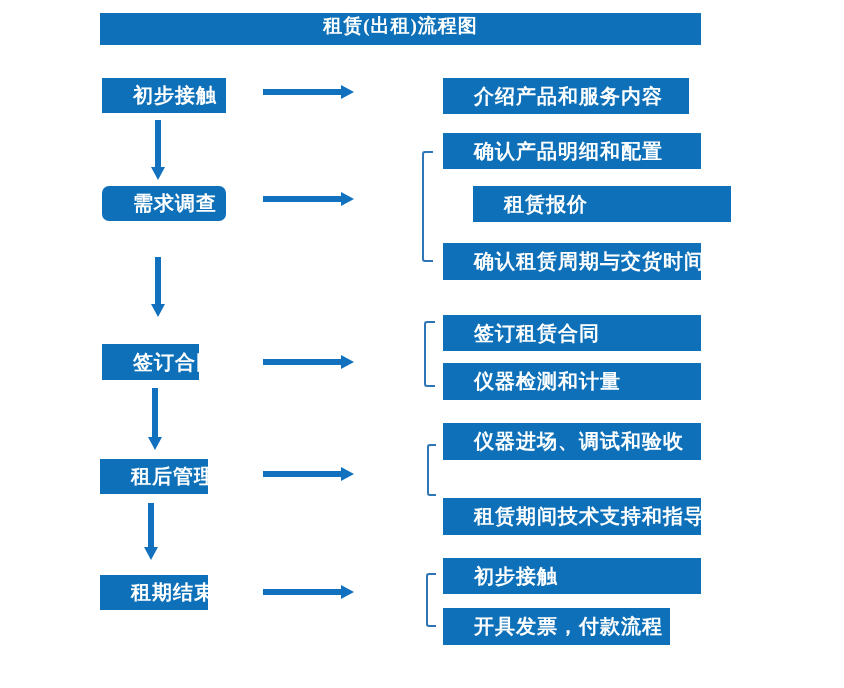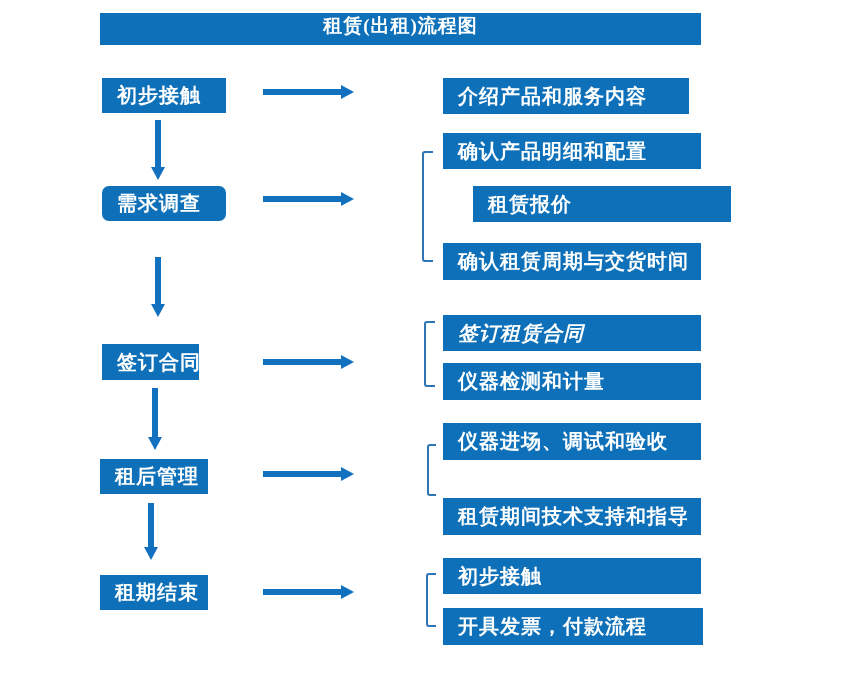--- a/index.html
+++ b/index.html
@@ -17,21 +17,21 @@
   }
   .box {
     position: absolute;
     background: var(--box, #0d70b8);
     color: var(--text, #ffffff);
     font-weight: bold;
     font-size: 20px;
     letter-spacing: 1px;
     display: flex;
     align-items: center;
-    padding-left: 15px;
+    padding-left: 31px;
     box-sizing: border-box;
     white-space: nowrap;
   }
   .title-bar {
     position: absolute;
     left: 100px; top: 13px; width: 601px; height: 32px;
     background: var(--box, #0d70b8);
     color: var(--text, #ffffff);
     font-weight: bold;
     font-size: 19px;
@@ -113,36 +113,36 @@
     </div>
   <div class="box" style="left:443px; top:133px; width:258px; height:36px;">
       <span>确认产品明细和配置</span>
     </div>
   <div class="box" style="left:443px; top:186px; width:258px; height:36px;margin-left:30px;">
       <span>租赁报价</span>
     </div>
   <div class="box" style="left:443px; top:243px; width:258px; height:37px;">
       <span>确认租赁周期与交货时间</span>
     </div>
-  <div class="box" style="left:443px; top:315px; width:258px; height:36px;font-style:italic;">
+  <div class="box" style="left:443px; top:315px; width:258px; height:36px;">
       <span>签订租赁合同</span>
     </div>
   <div class="box" style="left:443px; top:363px; width:258px; height:37px;">
       <span>仪器检测和计量</span>
     </div>
   <div class="box" style="left:443px; top:423px; width:258px; height:37px;">
       <span>仪器进场、调试和验收</span>
     </div>
   <div class="box" style="left:443px; top:498px; width:258px; height:37px;">
       <span>租赁期间技术支持和指导</span>
     </div>
   <div class="box" style="left:443px; top:558px; width:258px; height:36px;">
       <span>初步接触</span>
     </div>
-  <div class="box" style="left:443px; top:608px; width:260px; height:37px;">
+  <div class="box" style="left:443px; top:608px; width:227px; height:37px;">
       <span>开具发票，付款流程</span>
     </div>
 
   <div class="h-arrow" style="left:263px; top:85px;  width:91px;">
       <div class="shaft"></div>
       <div class="head"></div>
     </div>
   <div class="h-arrow" style="left:263px; top:192px; width:91px;">
       <div class="shaft"></div>
       <div class="head"></div>

